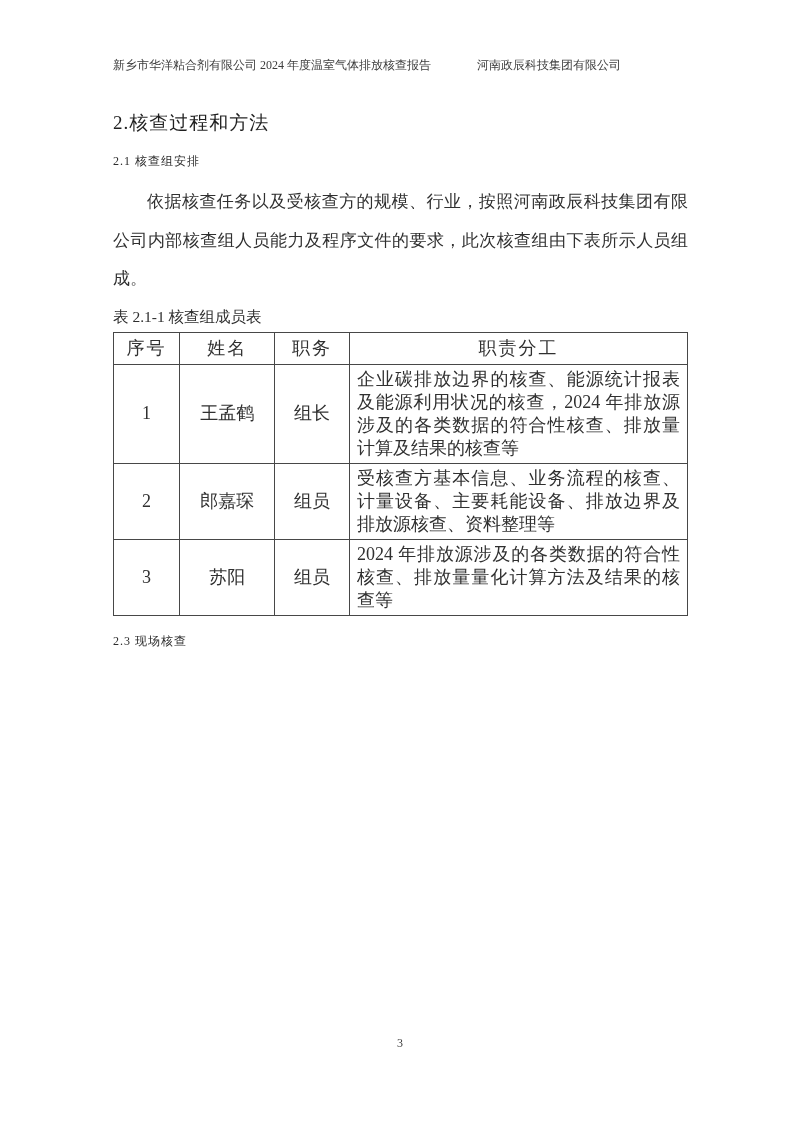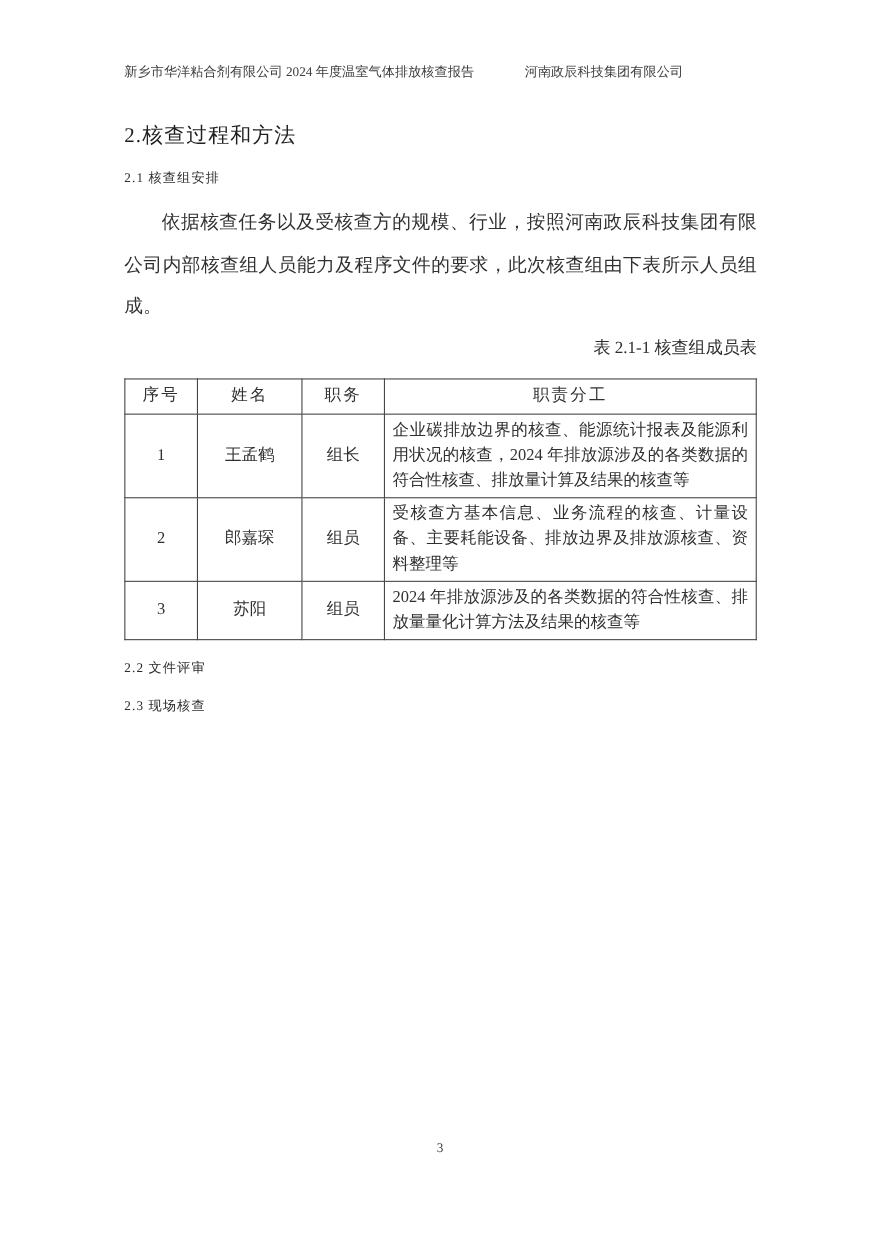--- a/index.html
+++ b/index.html
@@ -42,30 +42,30 @@
     margin: 13px 0 0 0;
     font-size: 17px;
     line-height: 38.5px;
     text-align: justify;
     text-justify: inter-ideograph;
     text-indent: 2em;
     color: #303030;
   }
   .table-caption {
     margin: 7px 0 0 0;
-    text-align: right;
+    text-align: left;
     font-size: 15.5px;
     line-height: 21px;
     color: #2e2e2e;
   }
   table.team-table {
     width: 100%;
-    margin-top: 17px;
+    margin-top: 5px;
     border-collapse: collapse;
-    font-size: 15px;
+    font-size: 18px;
     color: #303030;
     padding-left: 32px;
   }
   table.team-table th, table.team-table td {
     border: 1px solid #474747;
     line-height: 23px;
     vertical-align: middle;
   }
   table.team-table th {
     font-weight: normal;
@@ -141,21 +141,20 @@
         </tr>
         <tr>
           <td class="center">3</td>
           <td class="center">苏阳</td>
           <td class="center">组员</td>
           <td class="duty">2024 年排放源涉及的各类数据的符合性核查、排放量量化计算方法及结果的核查等</td>
         </tr>
       </tbody>
   </table>
 
-  <h2 class="sec-heading">2.2 文件评审</h2>
 
 
   <h2 class="sec-heading">2.3 现场核查</h2>
 
 
   <div class="page-number">3</div>
 
 </div>
 
 </body></html>

